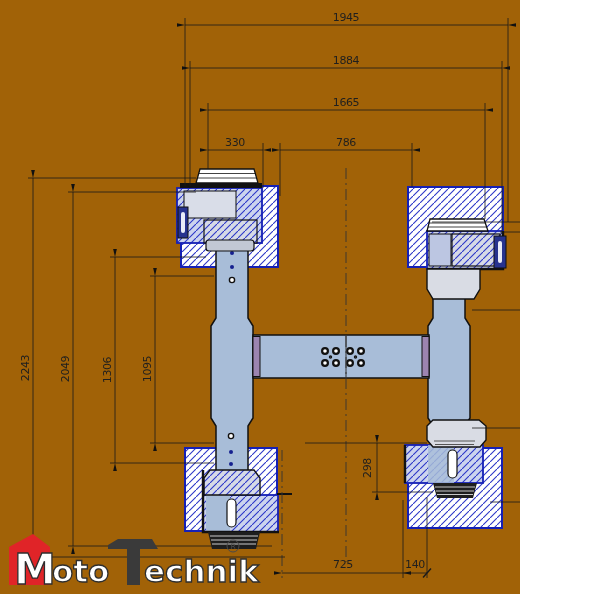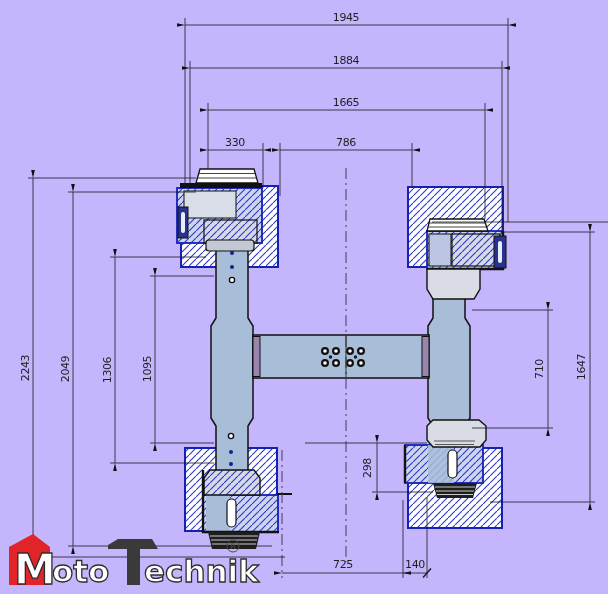--- a/index.html
+++ b/index.html
@@ -1,16 +1,16 @@
 <!DOCTYPE html>
 <html><head>
 <meta charset="utf-8">
 <style>
   html,body{margin:0;padding:0;background:#ffffff;}
-  #stage{position:relative;width:608px;height:594px;background:#c4b5fd;overflow:hidden;
+  #stage{position:relative;width:520px;height:594px;background:#a16207;overflow:hidden;
          font-family:"DejaVu Sans", sans-serif;}
   svg{display:block;}
   text.dim{font-family:"DejaVu Sans", sans-serif;font-size:11px;fill:#1f1f1f;letter-spacing:-0.4px;}
   text.logo-outline{font-family:"DejaVu Sans", sans-serif;font-weight:bold;
                     fill:#ffffff;stroke:#2e2e2e;stroke-width:1.3px;}
   text.logo-reg{font-family:"DejaVu Sans", sans-serif;fill:#4a4a4a;}
 </style>
 </head>
 <body>
 

